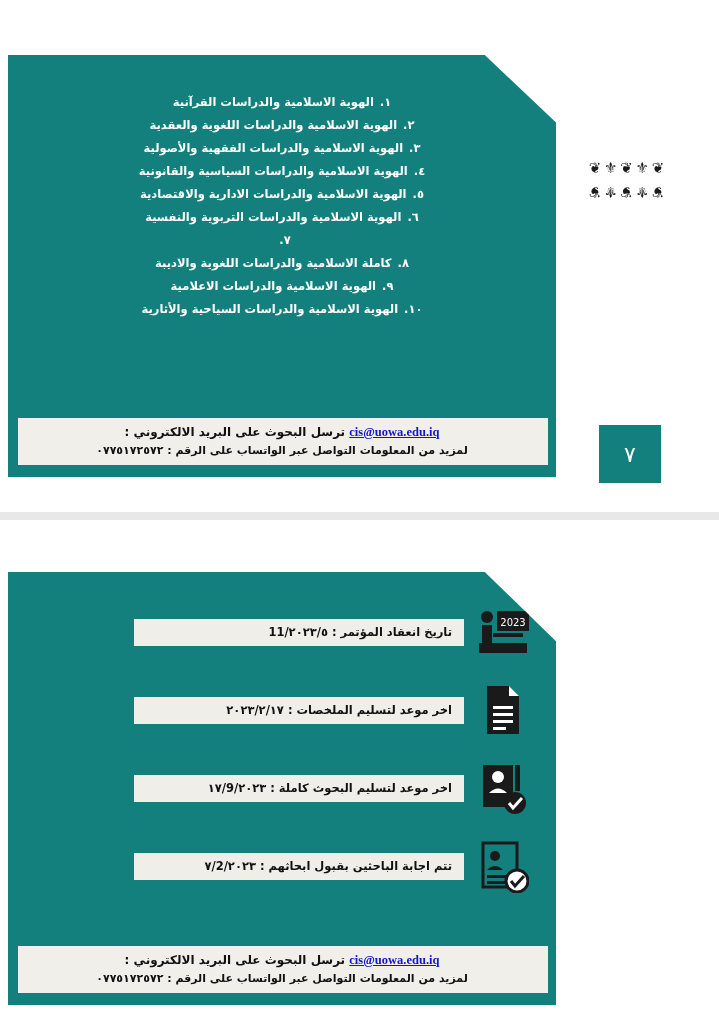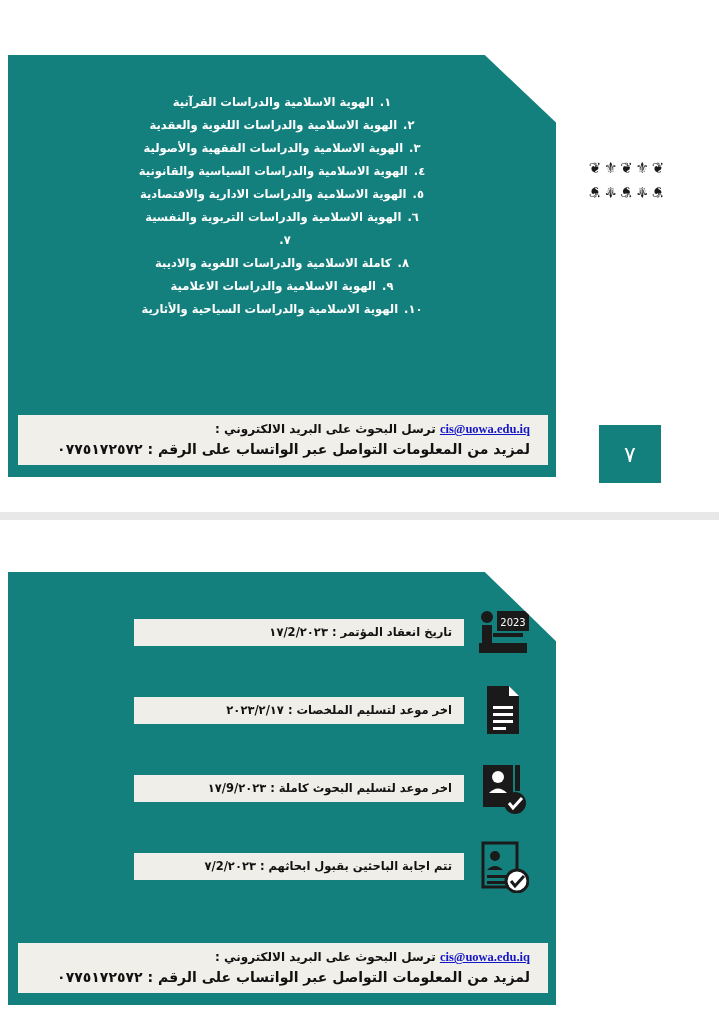--- a/index.html
+++ b/index.html
@@ -101,41 +101,42 @@
     white-space: nowrap;
   }
   .axis-num { margin-left: 6px; }
 
   
   .contact {
     position: absolute;
     right: 0; left: 0;
     background: #f0efe9;
     padding: 7px 18px 8px 16px;
+    text-align: center;
     direction: rtl;
   }
   #slide-1 .contact { bottom: 12px; left: 8px; right: 8px; width: 530px; }
   #slide-2 .contact { bottom: 12px; left: 8px; right: 8px; width: 530px; }
 
   .contact-line1 {
     font-size: 12px;
     font-weight: bold;
     color: #111111;
     margin-bottom: 4px;
     white-space: nowrap;
   }
   .contact-email {
     color: #1414c8;
     text-decoration: underline;
     font-size: 12.5px;
     font-weight: bold;
     font-family: "Liberation Serif", serif;
   }
   .contact-line2 {
-    font-size: 14px;
+    font-size: 11px;
     font-weight: bold;
     color: #111111;
     white-space: nowrap;
   }
 
   
   .timeline {
     position: absolute;
     top: 32px; right: 20px; left: 20px;
   }
@@ -254,21 +255,21 @@
             <rect x="22" y="4" width="32" height="20" fill="#1a1a1a"></rect>
             <text x="38" y="19" font-size="10" fill="#ffffff" text-anchor="middle" font-family="DejaVu Sans">2023</text>
             <circle cx="12" cy="10" r="6" fill="#1a1a1a"></circle>
             <rect x="7" y="18" width="10" height="18" fill="#1a1a1a"></rect>
             <rect x="4" y="36" width="48" height="10" fill="#1a1a1a"></rect>
             <rect x="18" y="26" width="30" height="4" fill="#1a1a1a"></rect>
           </svg>
         </div>
         <div class="tl-bar">
           <span class="tl-label">تاريخ انعقاد المؤتمر :</span>
-          <span class="tl-date">٢٠٢٣/2/١٧</span>
+          <span class="tl-date">٢٠٢٣/٥/11</span>
         </div>
       </div>
 
       <div class="tl-row">
         <div class="tl-icon">
           <svg width="44" height="52" viewBox="0 0 44 52">
             <path d="M6 2 h22 l10 10 v38 h-32 z" fill="#1a1a1a"></path>
             <path d="M28 2 v10 h10 z" fill="#ffffff"></path>
             <rect x="12" y="22" width="20" height="3" fill="#ffffff"></rect>
             <rect x="12" y="29" width="20" height="3" fill="#ffffff"></rect>

